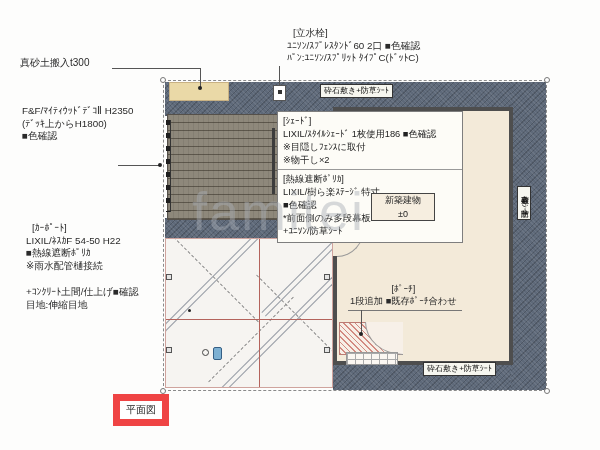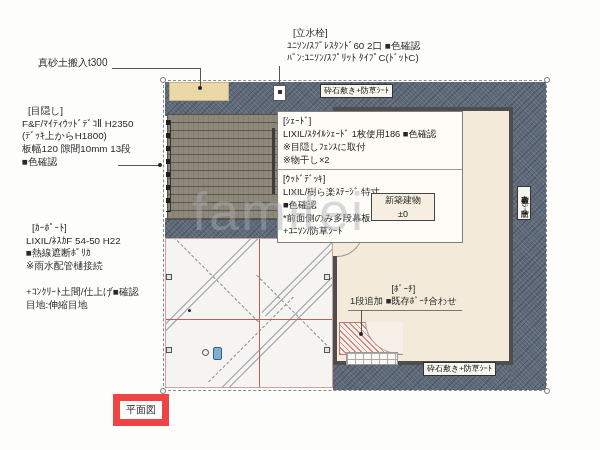--- a/index.html
+++ b/index.html
@@ -104,21 +104,21 @@
   <div class="abs glabel" style="left:423px;top:362px;">砕石敷き+防草ｼｰﾄ</div>
 
   <div class="abs tbox" style="left:277px;top:111px;width:186px;height:132px;">
     <div class="sec">
       <div>[ｼｪｰﾄﾞ]</div>
       <div>LIXIL/ｽﾀｲﾙｼｪｰﾄﾞ 1枚使用186 ■色確認</div>
       <div>※目隠しﾌｪﾝｽに取付</div>
       <div>※物干し×2</div>
     </div>
     <div class="sec sec2">
-      <div>[ｳｯﾄﾞﾃﾞｯｷ]</div>
+      <div>[熱線遮断ﾎﾟﾘｶ]</div>
       <div>LIXIL/樹ら楽ｽﾃｰｼﾞ 特寸</div>
       <div>■色確認</div>
       <div>*前面側のみ多段幕板</div>
       <div>+ﾕﾆｿﾝ/防草ｼｰﾄ</div>
     </div>
   </div>
 
   <div class="abs bldg" style="left:371px;top:193px;width:64px;height:28px;">
     <div>新築建物</div>
     <div>±0</div>
@@ -133,30 +133,28 @@
   <div class="abs dot" style="left:359px;top:332px;"></div>
 
   <div class="abs note" style="left:287px;top:27px;">
     <div class="hd">[立水栓]</div>
     <div>ﾕﾆｿﾝ/ｽﾌﾟﾚｽﾀﾝﾄﾞ60 2口 ■色確認</div>
     <div>ﾊﾟﾝ:ﾕﾆｿﾝ/ｽﾌﾟﾘｯﾄ ﾀｲﾌﾟC(ﾄﾞｯﾄC)</div>
   </div>
   <div class="abs vln" style="left:279px;top:66px;height:19px;"></div>
   <div class="abs tapicon" style="left:273px;top:85px;width:13px;height:16px;"></div>
 
-  <div class="abs note" style="left:38px;top:56px;font-size:10px;">真砂土搬入t300</div>
+  <div class="abs note" style="left:20px;top:56px;font-size:10px;">真砂土搬入t300</div>
   <div class="abs ln" style="left:112px;top:68px;width:89px;"></div>
   <div class="abs vln" style="left:200px;top:68px;height:20px;"></div>
   <div class="abs dot" style="left:198px;top:86px;"></div>
 
   <div class="abs note" style="left:22px;top:105px;">
-    <div class="hd">[目隠し]</div>
     <div>F&amp;F/ﾏｲﾃｨｳｯﾄﾞﾃﾞｺⅡ H2350</div>
     <div>(ﾃﾞｯｷ上からH1800)</div>
-    <div>板幅120 隙間10mm 13段</div>
     <div>■色確認</div>
   </div>
   <div class="abs ln" style="left:118px;top:165px;width:42px;"></div>
   <div class="abs dot" style="left:158px;top:163px;"></div>
 
   <div class="abs note" style="left:26px;top:222px;">
     <div class="hd">[ｶｰﾎﾟｰﾄ]</div>
     <div>LIXIL/ﾈｽｶF 54-50 H22</div>
     <div>■熱線遮断ﾎﾟﾘｶ</div>
     <div>※雨水配管樋接続</div>

